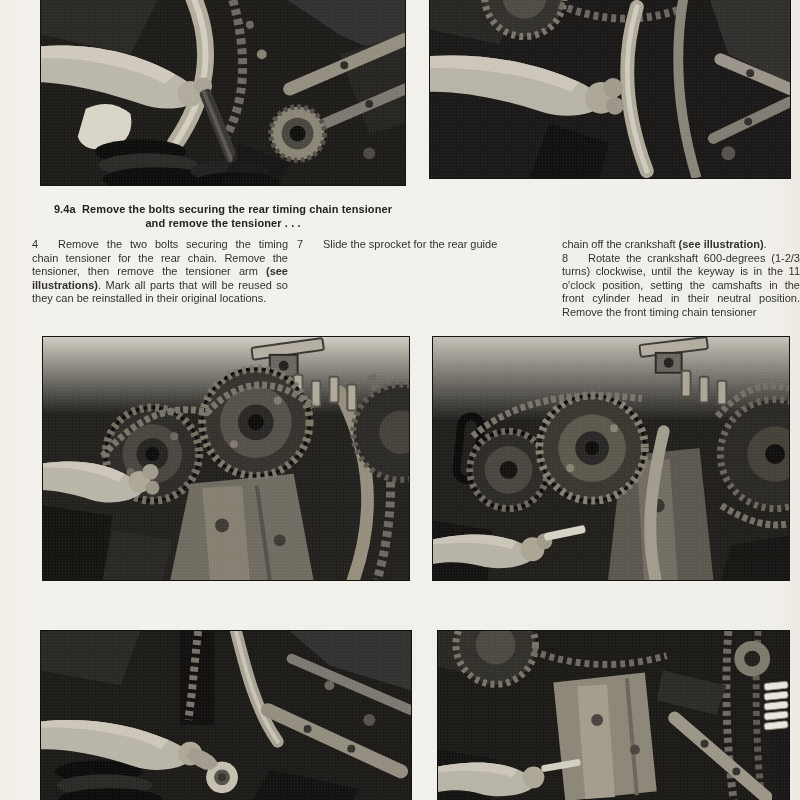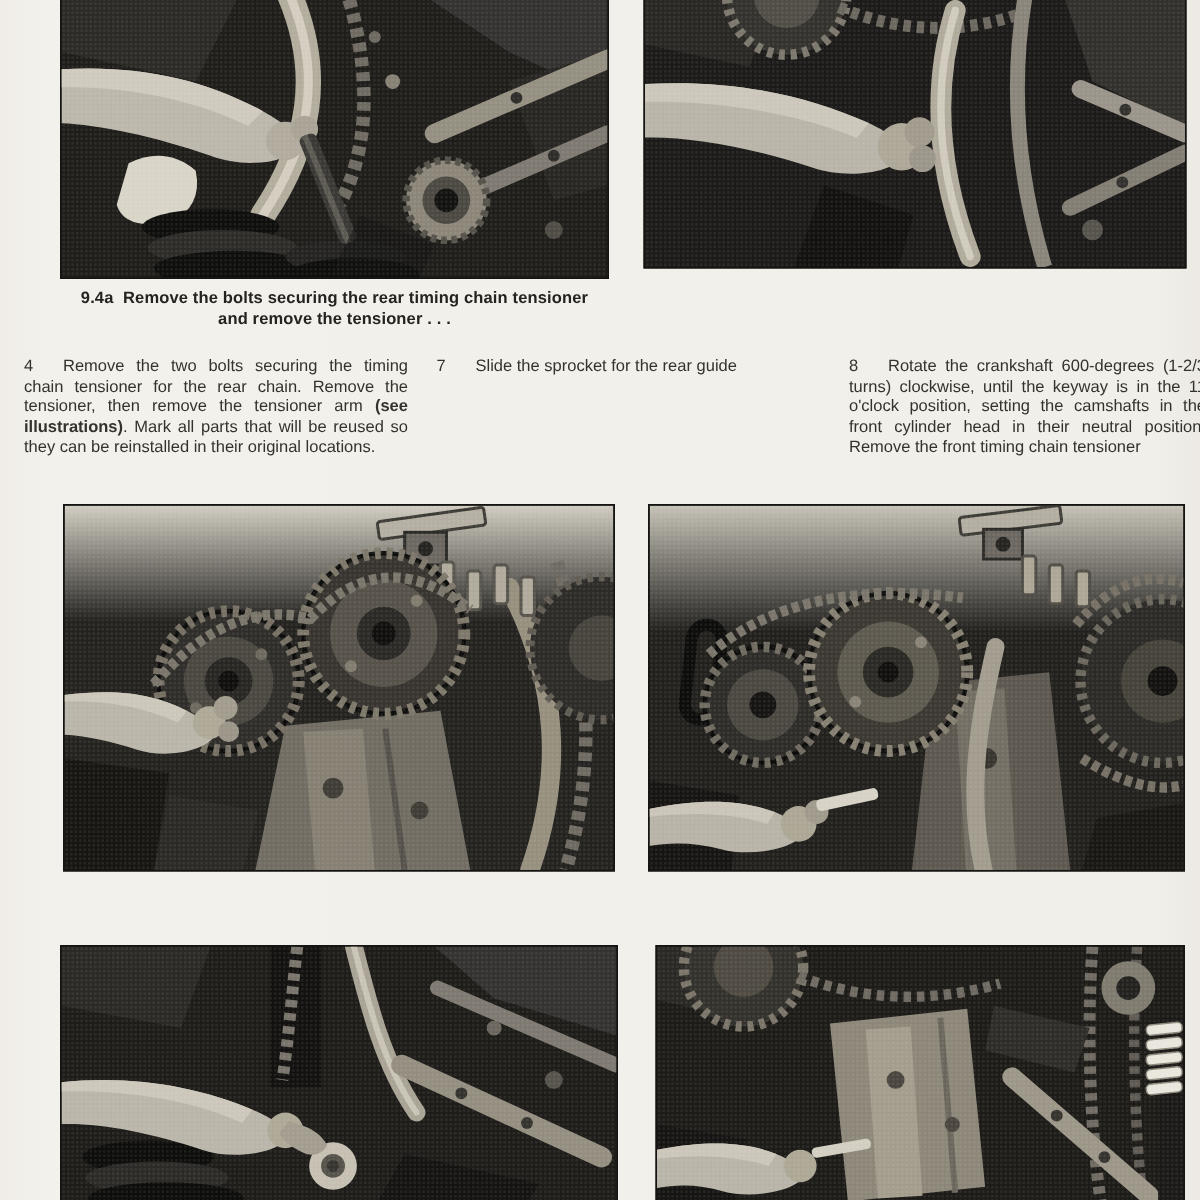--- a/index.html
+++ b/index.html
@@ -2,21 +2,21 @@
 <html><head>
 <meta charset="utf-8">
 <style>
   html,body{margin:0;padding:0;}
   body{width:800px;height:800px;background:#f2f0ea;font-family:"Liberation Sans",sans-serif;color:#2e2d29;overflow:hidden;}
   #page{position:relative;width:800px;height:800px;background:linear-gradient(90deg,#efede6 0,#f3f1eb 30px,#f1efe9 770px,#eceae3 800px);}
   .photo{position:absolute;background:#1c1b19;border:1px solid #141412;box-sizing:border-box;overflow:hidden;}
   .photo svg{display:block;width:100%;height:100%;}
   .photo::after{content:"";position:absolute;inset:0;background-image:radial-gradient(rgba(255,255,255,.07) 1px,transparent 1px);background-size:3px 3px;pointer-events:none;}
   .caption{position:absolute;font-size:11px;font-weight:bold;color:#24231f;text-align:center;line-height:13.5px;letter-spacing:.1px;}
-  .cols{position:absolute;left:16px;top:238px;width:766px;display:grid;grid-template-columns:256px 256px 238px;column-gap:19px;}
+  .cols{position:absolute;left:32px;top:238px;width:766px;display:grid;grid-template-columns:256px 256px 238px;column-gap:9px;}
   .col p{margin:0;font-size:11px;line-height:13.6px;text-align:justify;color:#33322d;}
   .seg-bold{font-weight:bold;}
   .seg-num{display:inline-block;min-width:26px;}
 </style>
 </head>
 <body>
 
 <div id="page">
 
   <div class="photo" style="left:40px;top:-6px;width:366px;height:192px;">
@@ -89,30 +89,31 @@
       <circle cx="150,30" r="4" fill="#6d6860"></circle>
 
       <path d="M-5,62 C55,58 105,68 150,88 C165,95 172,102 174,110 C166,122 135,126 112,118 C70,104 25,96 -5,98 Z" fill="#b9b4a8"></path>
       <path d="M-5,62 C55,58 105,68 150,88 l-8,10 C100,80 40,72 -5,74 Z" fill="#ccc7ba"></path>
       <circle cx="172" cy="104" r="16" fill="#ada798"></circle>
       <circle cx="184" cy="94" r="10" fill="#a19b8d"></circle>
       <circle cx="186" cy="112" r="9" fill="#9c968a"></circle>
     </svg>
   </div>
 
-  <div class="caption" style="left:48px;top:193px;width:350px;">9.4a&nbsp; Remove the bolts securing the rear timing chain tensioner and remove the tensioner&nbsp;.&nbsp;.&nbsp;.</div>
+  <div class="caption" style="left:48px;top:203px;width:350px;">9.4a&nbsp; Remove the bolts securing the rear timing chain tensioner and remove the tensioner&nbsp;.&nbsp;.&nbsp;.</div>
 
   <div class="cols">
     <div class="col">
       <p><span class="seg-num">4</span><span>Remove the two bolts securing the timing chain tensioner for the rear chain. Remove the tensioner, then remove the tensioner arm </span><span class="seg-bold">(see illustrations)</span><span>. Mark all parts that will be reused so they can be reinstalled in their original locations.</span></p>
     </div>
     <div class="col">
       <p><span class="seg-num">7</span><span>Slide the sprocket for the rear guide</span></p>
     </div>
     <div class="col">
+      <p><span>chain off the crankshaft </span><span class="seg-bold">(see illustration)</span><span>.</span></p>
       <p><span class="seg-num">8</span><span>Rotate the crankshaft 600-degrees (1-2/3 turns) clockwise, until the keyway is in the 11 o'clock position, setting the camshafts in the front cylinder head in their neutral position. Remove the front timing chain tensioner</span></p>
     </div>
   </div>
 
   <div class="photo" style="left:42px;top:336px;width:368px;height:245px;">
     <svg viewBox="0 0 368 245" preserveAspectRatio="none">
       <defs>
         <linearGradient id="hazeC" x1="0" y1="0" x2="0" y2="1">
           <stop offset="0" stop-color="#d9d5c9" stop-opacity=".95"></stop>
           <stop offset="1" stop-color="#d9d5c9" stop-opacity="0"></stop>

